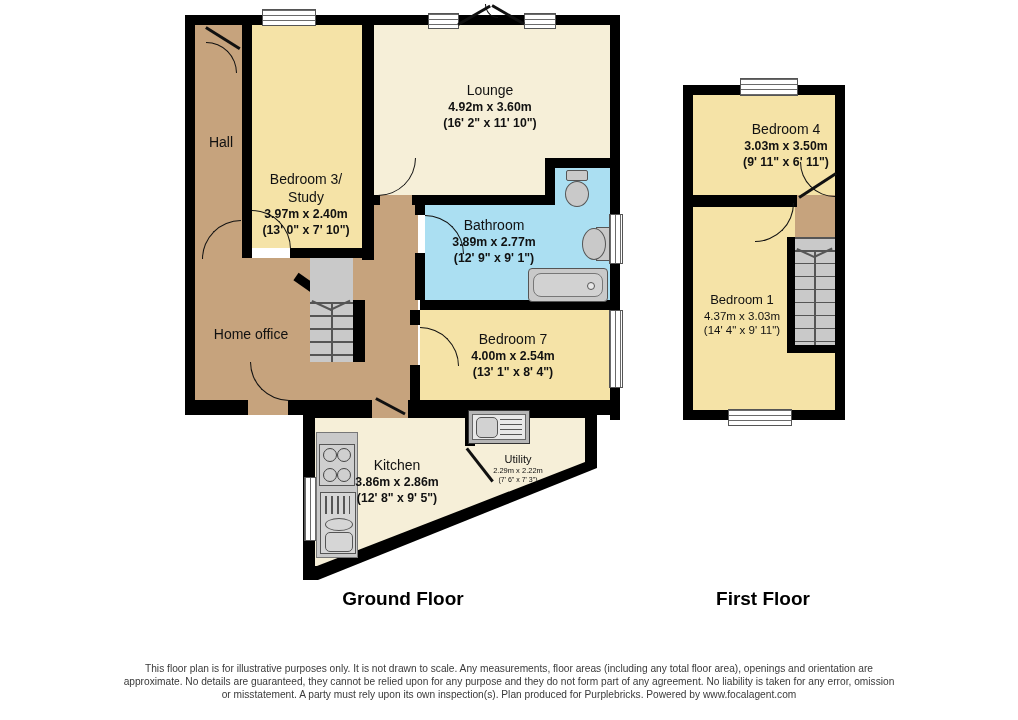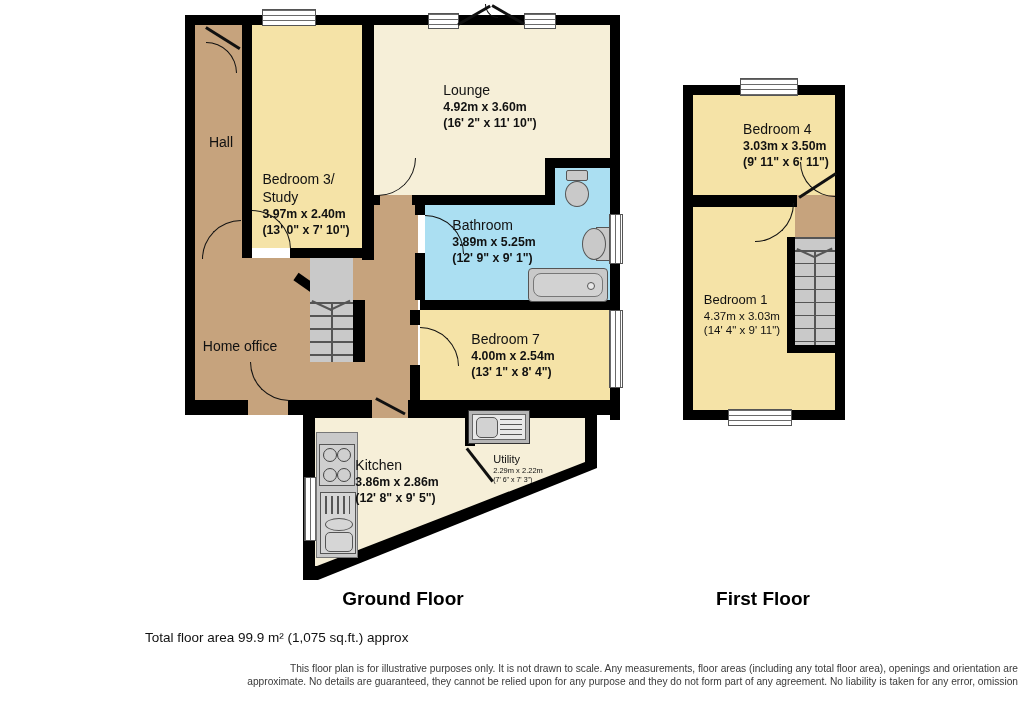--- a/index.html
+++ b/index.html
@@ -16,26 +16,26 @@
   .winv{position:absolute;background:repeating-linear-gradient(to right,#6b6b6b 0 1px,#ffffff 1px 5px);border:1px solid #555;}
   .arc{position:absolute;background:transparent;border:1.6px solid #111;}
   .arc.tl{border-right:none;border-bottom:none;border-top-left-radius:100%;}
   .arc.tr{border-left:none;border-bottom:none;border-top-right-radius:100%;}
   .arc.bl{border-top:none;border-right:none;border-bottom-left-radius:100%;}
   .arc.br{border-top:none;border-left:none;border-bottom-right-radius:100%;}
   .leaf{position:absolute;height:2.5px;background:#111;transform-origin:left center;}
   .treads{position:absolute;background:repeating-linear-gradient(to bottom,#555 0 1.5px,#c9c9c9 1.5px 13px);}
   .cline{position:absolute;width:1.5px;background:#555;}
   .diagmark{position:absolute;height:1.5px;background:#555;transform-origin:left center;}
-  .rl{position:absolute;text-align:left;transform:translateX(-50%);white-space:nowrap;line-height:1.28;}
+  .rl{position:absolute;text-align:center;transform:translateX(-50%);white-space:nowrap;line-height:1.28;}
   .rl .nm{font-size:14px;}
   .rl .dim{font-size:12.3px;font-weight:bold;}
   .fixture{position:absolute;box-sizing:border-box;}
   .title{position:absolute;transform:translateX(-50%);font-weight:bold;font-size:19px;color:#000;}
-  .footer-small{position:absolute;font-size:10.2px;color:#3a3a3a;text-align:right;width:100%;}
+  .footer-small{position:absolute;font-size:10.2px;color:#3a3a3a;text-align:center;width:100%;}
 </style>
 </head>
 <body>
 
 <div id="canvas">
 
   <div>
 
     <div class="fill brown" style="left:195px;top:25px;width:47px;height:240px;"></div>
     <div class="fill brown" style="left:195px;top:258px;width:215px;height:157px;"></div>
@@ -144,24 +144,24 @@
       <div class="dim">3.97m x 2.40m</div>
       <div class="dim">(13' 0" x 7' 10")</div>
     </div>
     <div class="rl" style="left:490px;top:82px;">
       <div class="nm">Lounge</div>
       <div class="dim">4.92m x 3.60m</div>
       <div class="dim">(16' 2" x 11' 10")</div>
     </div>
     <div class="rl" style="left:494px;top:217px;">
       <div class="nm">Bathroom</div>
-      <div class="dim">3.89m x 5.25m</div>
+      <div class="dim">3.89m x 2.77m</div>
       <div class="dim">(12' 9" x 9' 1")</div>
     </div>
-    <div class="rl" style="left:240px;top:326px;margin-top:12px;">
+    <div class="rl" style="left:251px;top:326px;">
       <div class="nm">Home office</div>
     </div>
     <div class="rl" style="left:513px;top:331px;">
       <div class="nm">Bedroom 7</div>
       <div class="dim">4.00m x 2.54m</div>
       <div class="dim">(13' 1" x 8' 4")</div>
     </div>
     <div class="rl" style="left:397px;top:457px;">
       <div class="nm">Kitchen</div>
       <div class="dim">3.86m x 2.86m</div>
@@ -206,18 +206,18 @@
     <div class="rl" style="left:742px;top:292px;">
       <div style="font-size:13px;">Bedroom 1</div>
       <div style="font-size:11.5px;">4.37m x 3.03m</div>
       <div style="font-size:11.5px;">(14' 4" x 9' 11")</div>
     </div>
   </div>
 
   <div class="title" style="left:403px;top:588px;">Ground Floor</div>
   <div class="title" style="left:763px;top:588px;">First Floor</div>
 
-  <div style="position:absolute;left:145px;top:630px;font-size:13.5px;color:#111;">Total floor area 99.9 m² (1,075 sq.ft.) approx</div>
 
   <div class="footer-small" style="top:663px;">This floor plan is for illustrative purposes only. It is not drawn to scale. Any measurements, floor areas (including any total floor area), openings and orientation are</div>
   <div class="footer-small" style="top:676px;">approximate. No details are guaranteed, they cannot be relied upon for any purpose and they do not form part of any agreement. No liability is taken for any error, omission</div>
+  <div class="footer-small" style="top:689px;">or misstatement. A party must rely upon its own inspection(s). Plan produced for Purplebricks. Powered by www.focalagent.com</div>
 
 </div>
 
 </body></html>

